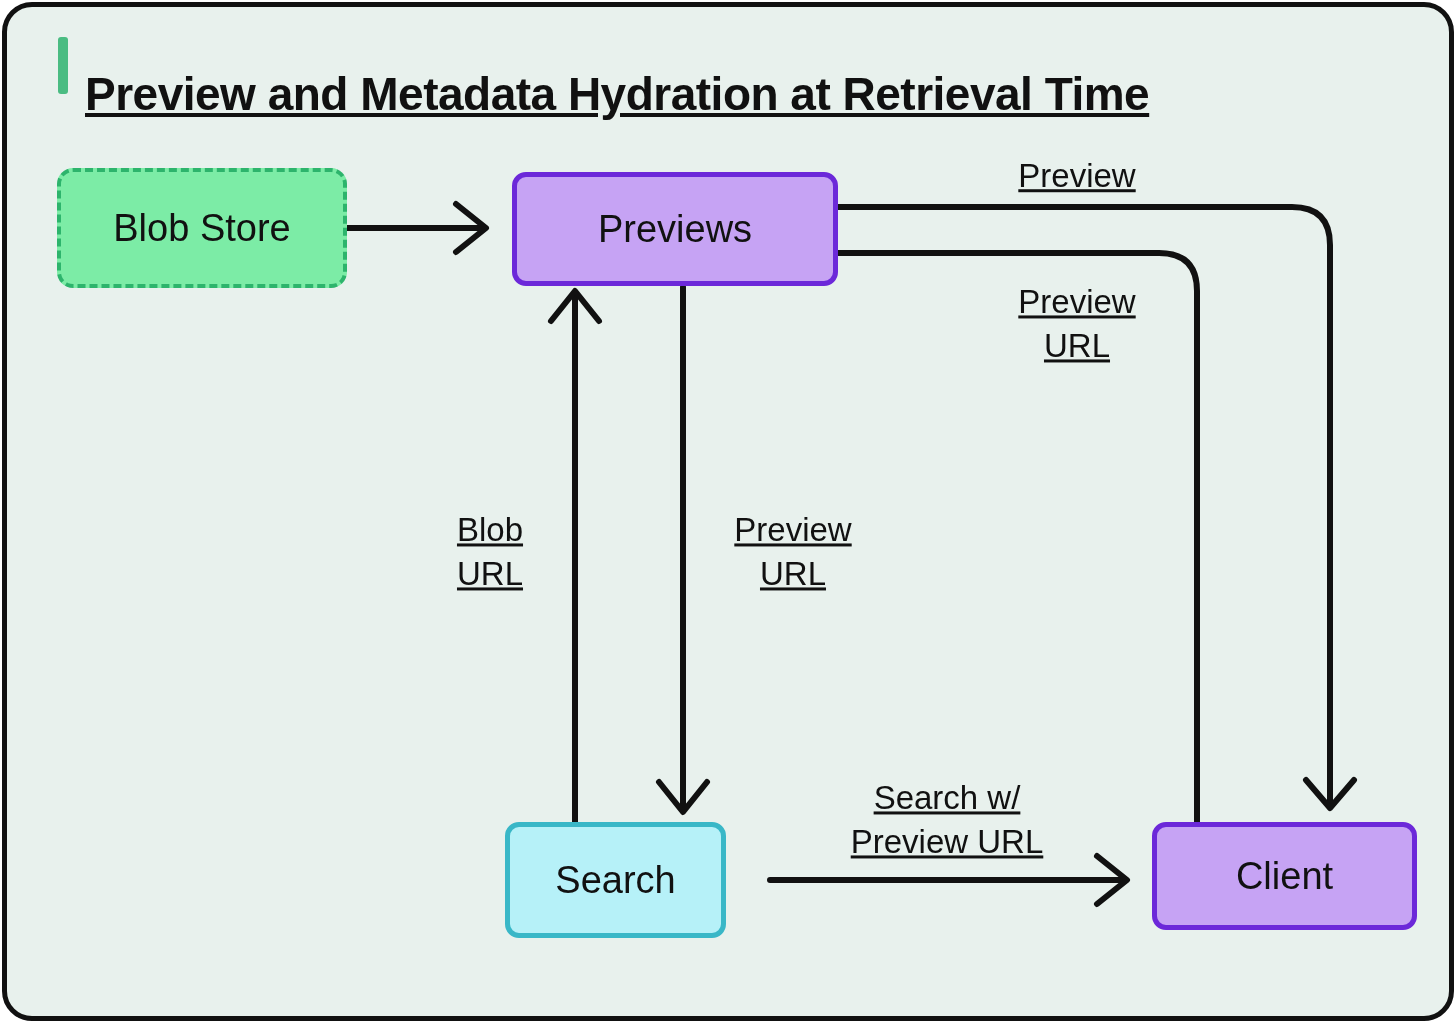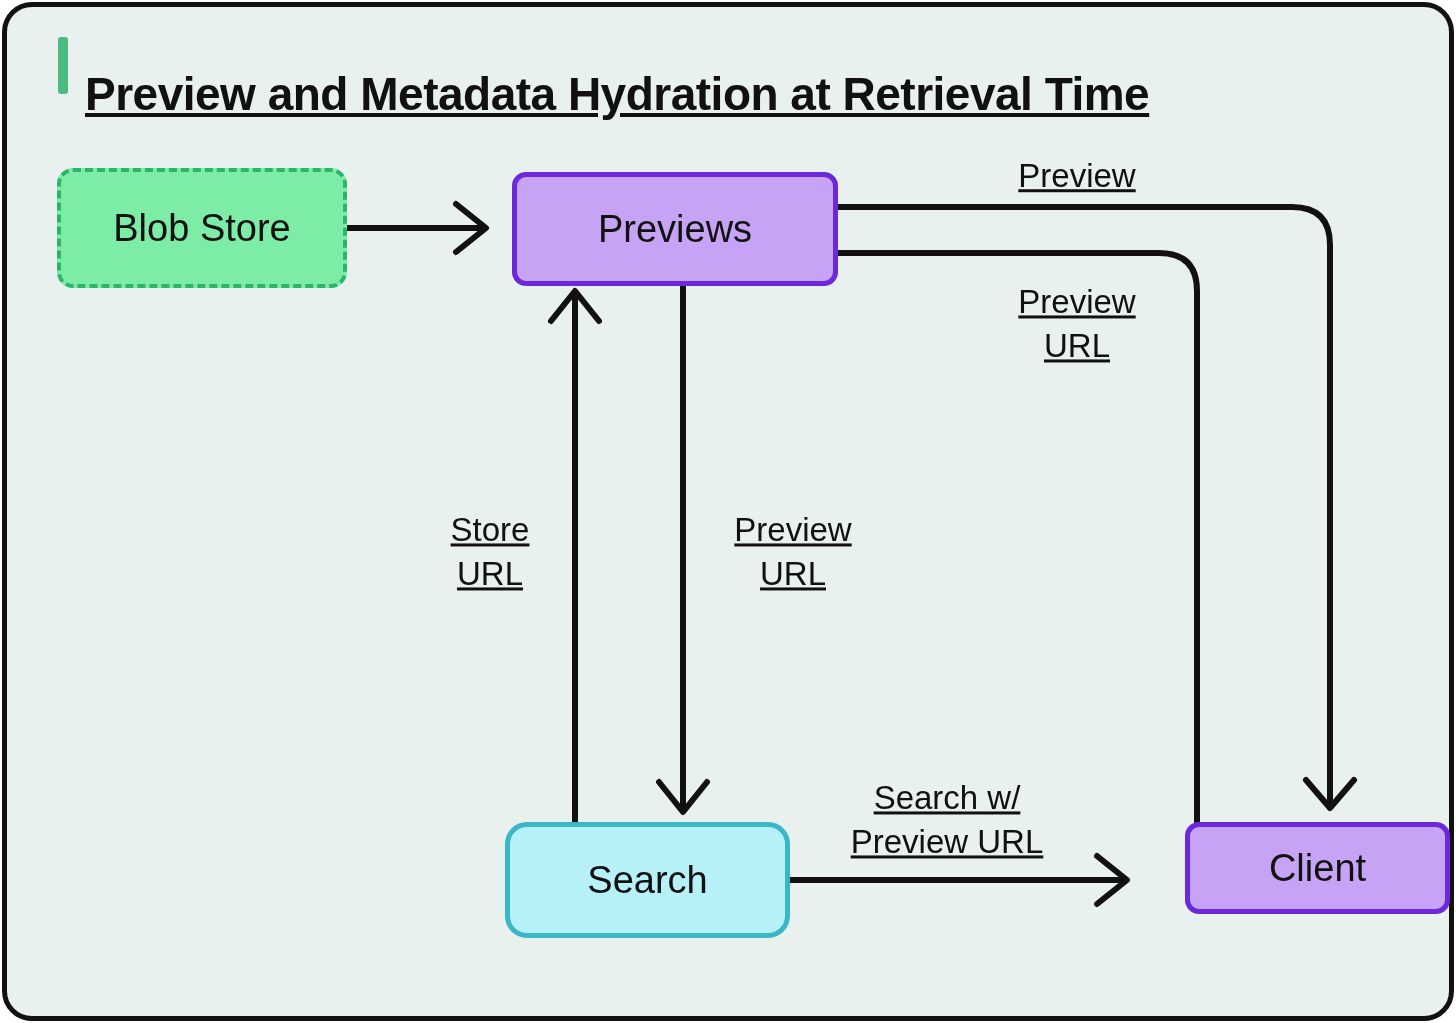--- a/index.html
+++ b/index.html
@@ -72,28 +72,28 @@
   .node-previews {
     left: 492px; top: 172px;
     width: 326px; height: 114px;
     background: var(--color-purple-fill, #c6a3f4);
     border: 5px solid var(--color-purple-border, #6c28d9);
     border-radius: 14px;
     margin-left: 20px;
   }
   .node-search {
     left: 505px; top: 822px;
-    width: 285px; height: 116px;
+    width: 221px; height: 116px;
     background: var(--color-cyan-fill, #b6f1f8);
     border: 5px solid var(--color-cyan-border, #39b7c7);
-    border-radius: 22px;
+    border-radius: 14px;
   }
   .node-client {
-    left: 1185px; top: 822px;
-    width: 265px; height: 92px;
+    left: 1152px; top: 822px;
+    width: 265px; height: 108px;
     background: var(--color-purple-fill, #c6a3f4);
     border: 5px solid var(--color-purple-border, #6c28d9);
     border-radius: 14px;
   }
   .edge-label {
     position: absolute;
     transform: translate(-50%, -50%);
     text-align: center;
     white-space: pre-line;
     font-size: 33px;
@@ -164,21 +164,21 @@
 
   <div class="node node-client">
     <span>Client</span>
   </div>
 
   <div class="edge-label label-preview-top">Preview</div>
 
   <div class="edge-label label-preview-url-right">Preview
 URL</div>
 
-  <div class="edge-label label-blob-url">Store
+  <div class="edge-label label-blob-url">Blob
 URL</div>
 
   <div class="edge-label label-preview-url-mid">Preview
 URL</div>
 
   <div class="edge-label label-result">Search w/
 Preview URL</div>
 
 </div>
 

